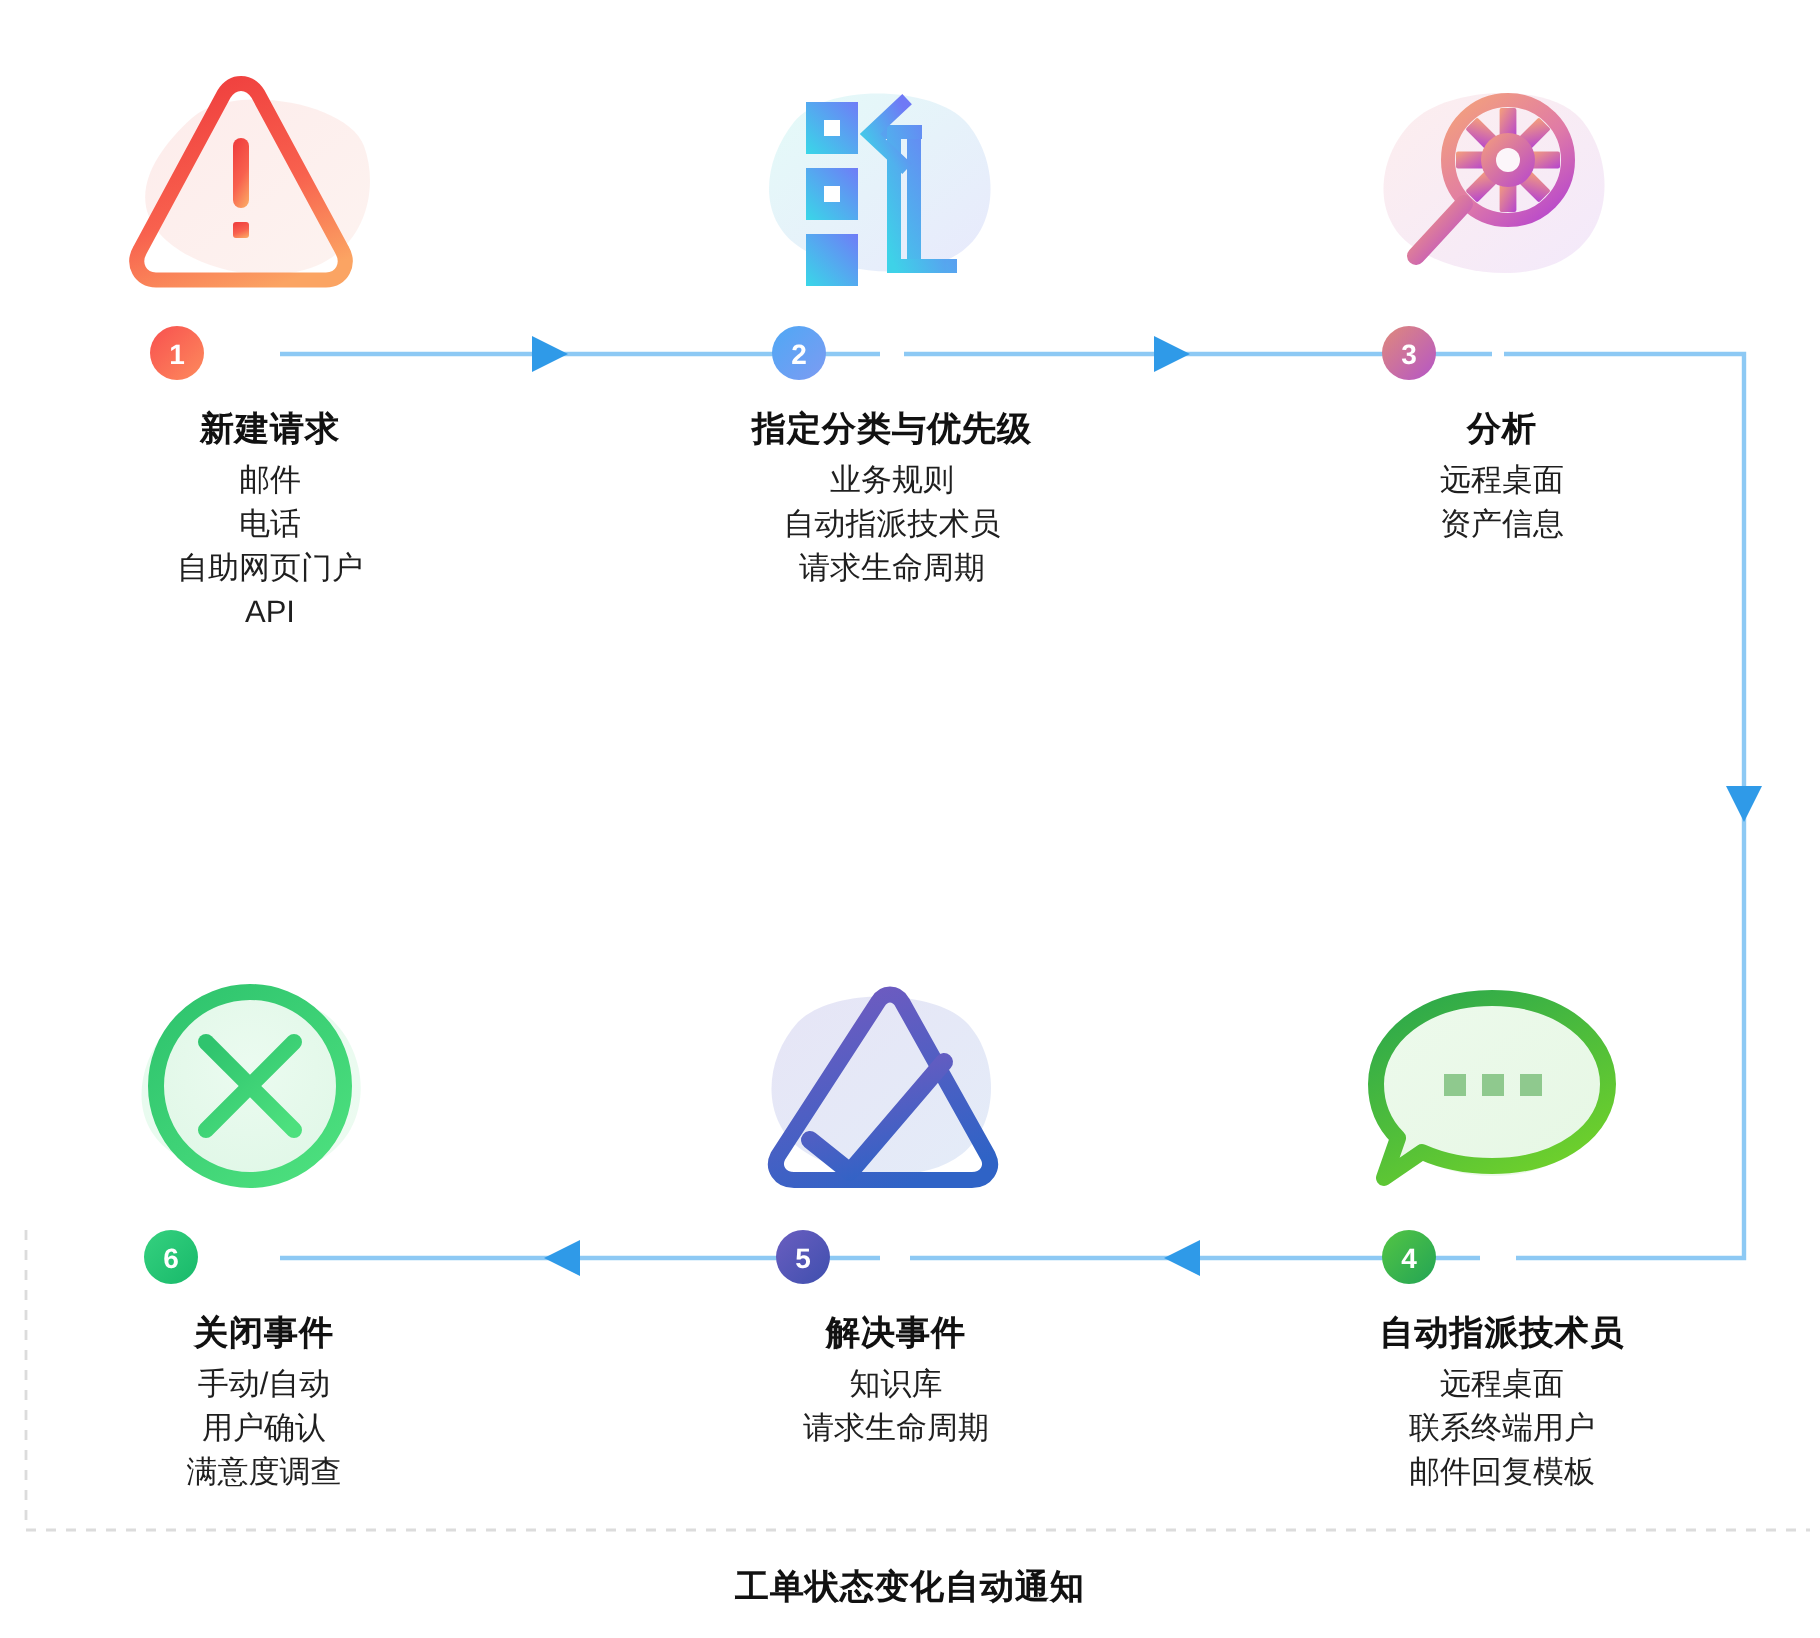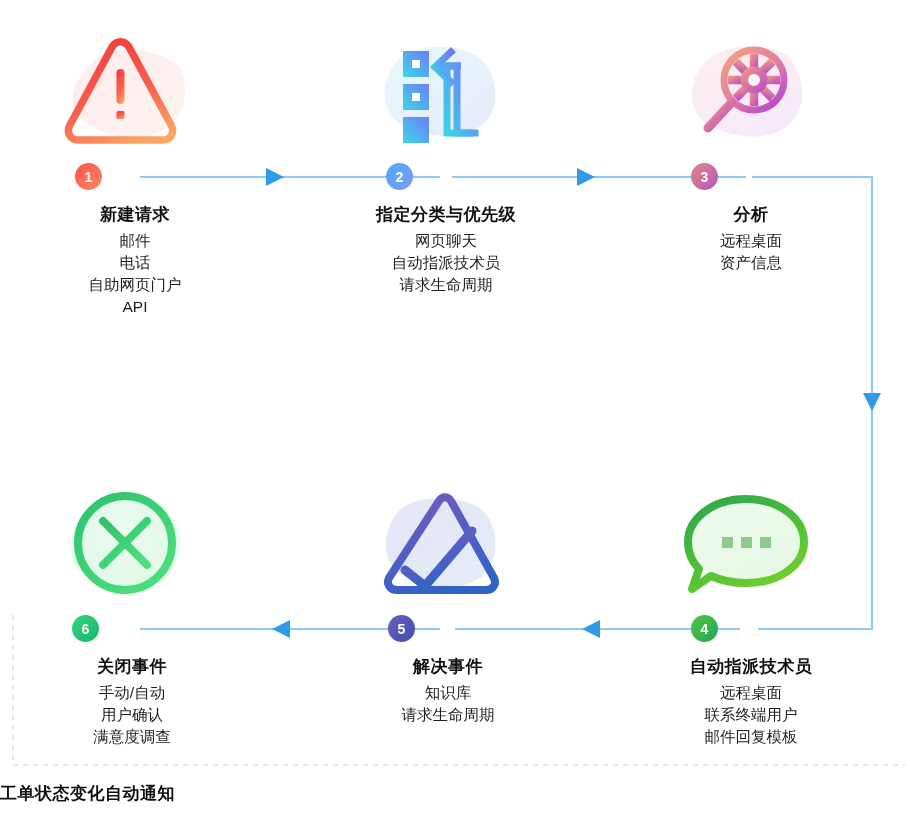--- a/index.html
+++ b/index.html
@@ -49,21 +49,21 @@
   .step-title{
     font-size:17px;font-weight:bold;color:#111111;
     margin-top:9px;letter-spacing:.5px;
   }
   .step-list{margin-top:4px;}
   .step-list div{
     font-size:15.5px;color:#1f1f1f;line-height:22px;font-weight:400;
   }
 
   .footer-caption{
-    position:absolute;left:0;top:782px;width:910px;text-align:left;
+    position:absolute;left:0;top:782px;width:910px;text-align:center;
     font-size:17px;font-weight:bold;color:#111111;letter-spacing:.5px;
   }
 </style>
 </head>
 <body>
 
 <div class="canvas">
 
   <svg class="dash-layer" viewBox="0 0 910 819" xmlns="http://www.w3.org/2000/svg">
     <path d="M13 615 L13 765 L905 765" fill="none" stroke="#dcdcdc" stroke-width="1.4" stroke-dasharray="5 5" stroke-linecap="butt"></path>
@@ -145,21 +145,21 @@
         <path d="M76 41 L94 41 L94 108 L112 108" transform="translate(2,0)" fill="none" stroke="url(#g2arr)" stroke-width="7" stroke-linecap="square" stroke-linejoin="miter"></path>
         <path d="M100 41 L86 41 L86 108 L112 108" fill="none" stroke="url(#g2arr)" stroke-width="7" stroke-linecap="butt" stroke-linejoin="miter"></path>
         <path d="M90 27 L74 42 L90 57" fill="none" stroke="url(#g2arr)" stroke-width="7" stroke-linecap="square" stroke-linejoin="miter"></path>
       </svg>
     </div>
     <div class="badge-row">
       <div class="badge b2">2</div>
     </div>
     <div class="step-title">指定分类与优先级</div>
     <div class="step-list">
-      <div>网页聊天</div>
+      <div>业务规则</div>
       <div>自动指派技术员</div>
       <div>请求生命周期</div>
     </div>
   </div>
 
   <div class="step" style="left:601px;top:20px;">
     <div class="step-icon">
       <svg width="170" height="130" viewBox="0 0 170 130" xmlns="http://www.w3.org/2000/svg">
         <defs>
           <linearGradient id="g3blob" x1="0" y1="0" x2="1" y2="1">

